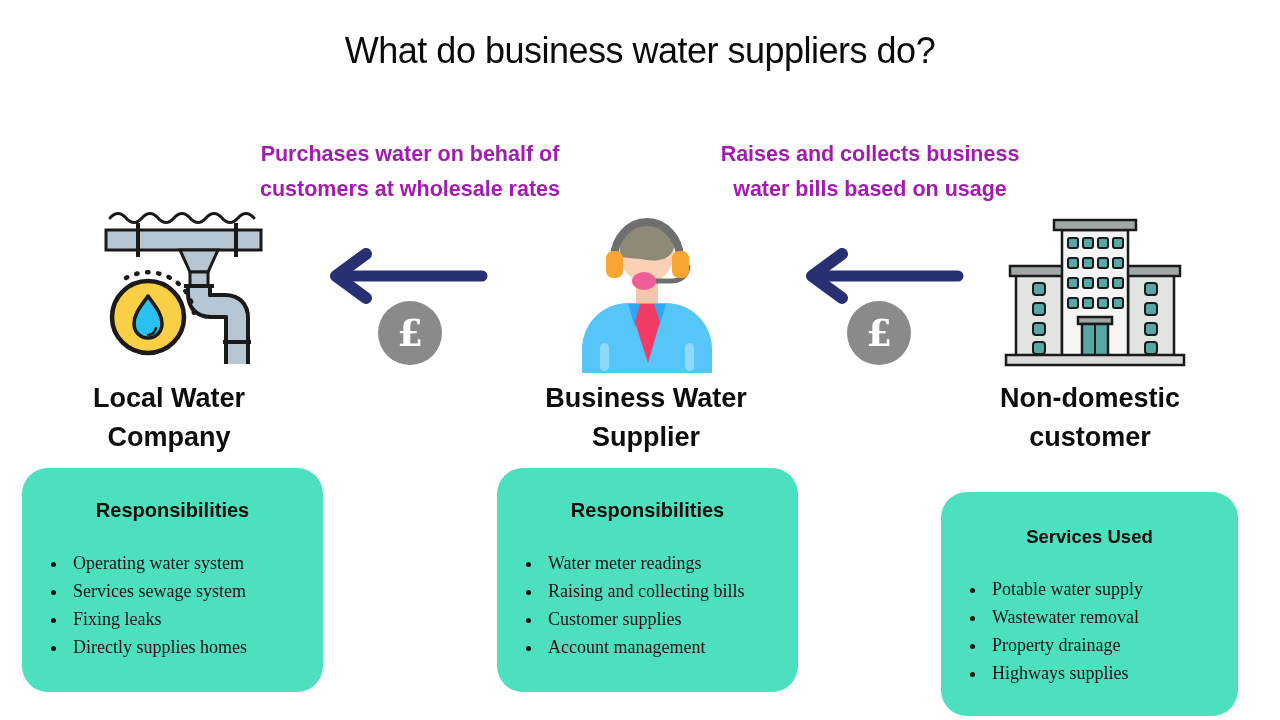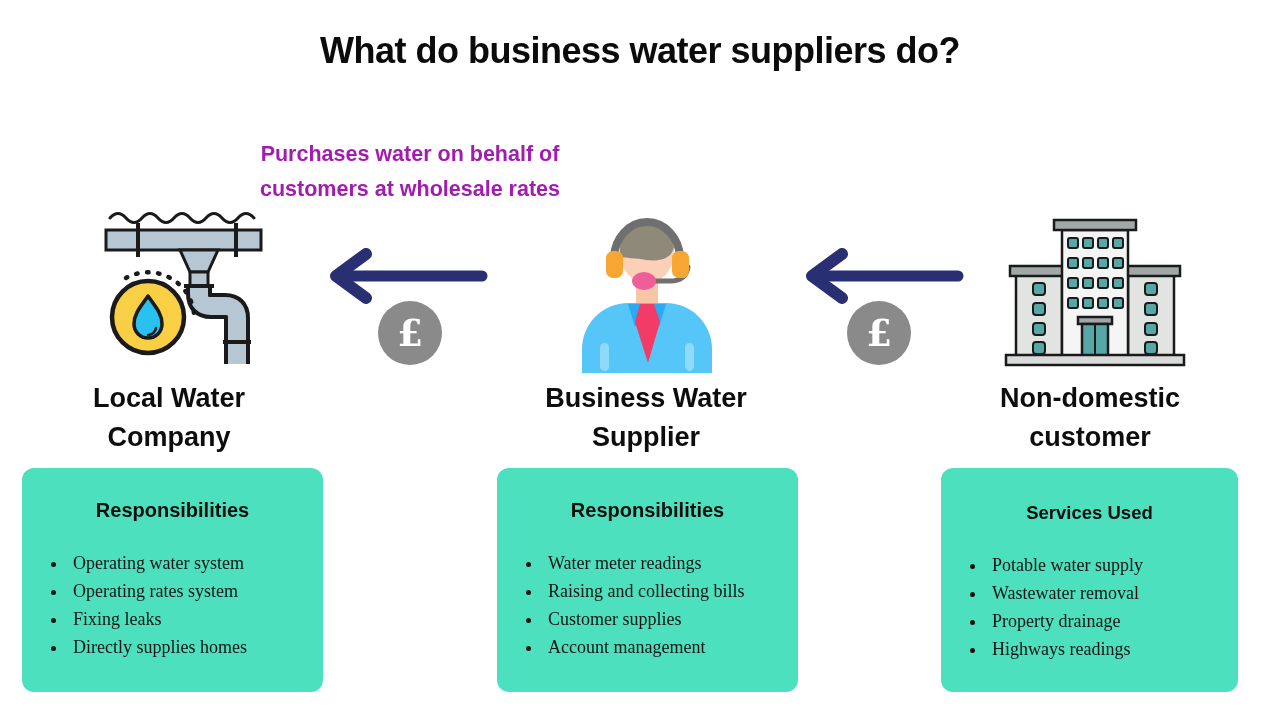--- a/index.html
+++ b/index.html
@@ -2,21 +2,21 @@
 <html><head>
 <meta charset="utf-8">
 <style>
   html,body{margin:0;padding:0;background:#ffffff;}
   .canvas{
     position:relative;width:1280px;height:720px;background:#ffffff;overflow:hidden;
     font-family:"Liberation Sans",sans-serif;color:#111;
   }
   .title{
     position:absolute;top:30px;left:0;width:1280px;text-align:center;
-    font-size:36px;font-weight:700;letter-spacing:-0.5px;color:#0b0b0b;
+    font-size:36px;font-weight:400;letter-spacing:-0.5px;color:#0b0b0b;
   }
   .flow-label{
     position:absolute;top:137px;width:320px;text-align:center;
     font-size:21.5px;font-weight:700;color:#a21caf;line-height:1.63;
   }
   .flow-label.left{left:250px;}
   .flow-label.right{left:710px;}
   .arrow{position:absolute;top:248px;width:182px;height:56px;}
   .arrow.left{left:308px;}
   .arrow.right{left:784px;}
@@ -32,44 +32,45 @@
   .icon-agent{left:572px;top:201px;}
   .icon-building{left:1000px;top:205px;}
   .entity-name{
     position:absolute;top:379px;text-align:center;
     font-size:27px;font-weight:700;color:#0d0d0d;line-height:1.45;
   }
   .entity-name.n1{left:69px;width:200px;}
   .entity-name.n2{left:521px;width:250px;}
   .entity-name.n3{left:975px;width:230px;}
   .panel{
-    position:absolute;top:468px;height:224px;border-radius:12px;background:#4de0be;
+    position:absolute;top:468px;height:224px;border-radius:26px;background:#4de0be;
   }
   .panel.p1{left:22px;width:301px;}
   .panel.p2{left:497px;width:301px;}
-  .panel.p3{left:941px;width:297px;}
+  .panel.p3{left:941px;width:297px;margin-top:24px;}
   .panel-title{
     margin-top:31px;text-align:center;font-size:20px;font-weight:700;color:#0d0d0d;
   }
   .panel.p3 .panel-title{font-size:18.5px;margin-top:34px;}
   .panel ul{
     margin:27px 10px 0 0;padding-left:46px;list-style:disc outside;font-family:Liberation Serif, serif;
   }
   .panel li{
     font-size:18px;color:#141414;line-height:28px;padding-left:5px;
   }
 </style>
 </head>
 <body>
 
 <div class="canvas">
 
   <div class="title">What do business water suppliers do?</div>
 
   <div class="flow-label left">Purchases water on behalf of customers at wholesale rates</div>
+  <div class="flow-label right">Raises and collects business water bills based on usage</div>
 
   <svg class="arrow left" viewBox="0 0 182 56">
     <line x1="174" y1="28" x2="32" y2="28" stroke="#292f73" stroke-width="11" stroke-linecap="round"></line>
     <path d="M58,6 L28,28 L58,50" stroke="#292f73" stroke-width="12" fill="none" stroke-linecap="round" stroke-linejoin="round"></path>
   </svg>
   <svg class="arrow right" viewBox="0 0 182 56">
     <line x1="174" y1="28" x2="32" y2="28" stroke="#292f73" stroke-width="11" stroke-linecap="round"></line>
     <path d="M58,6 L28,28 L58,50" stroke="#292f73" stroke-width="12" fill="none" stroke-linecap="round" stroke-linejoin="round"></path>
   </svg>
 
@@ -151,21 +152,21 @@
   </svg>
 
   <div class="entity-name n1">Local Water Company</div>
   <div class="entity-name n2">Business Water Supplier</div>
   <div class="entity-name n3">Non-domestic customer</div>
 
   <div class="panel p1">
     <div class="panel-title">Responsibilities</div>
     <ul>
       <li>Operating water system</li>
-      <li>Operating rates system</li>
+      <li>Services sewage system</li>
       <li>Fixing leaks</li>
       <li>Directly supplies homes</li>
     </ul>
   </div>
 
   <div class="panel p2">
     <div class="panel-title">Responsibilities</div>
     <ul>
       <li>Water meter readings</li>
       <li>Raising and collecting bills</li>
@@ -173,17 +174,17 @@
       <li>Account management</li>
     </ul>
   </div>
 
   <div class="panel p3">
     <div class="panel-title">Services Used</div>
     <ul>
       <li>Potable water supply</li>
       <li>Wastewater removal</li>
       <li>Property drainage</li>
-      <li>Highways readings</li>
+      <li>Highways supplies</li>
     </ul>
   </div>
 
 </div>
 
 </body></html>

